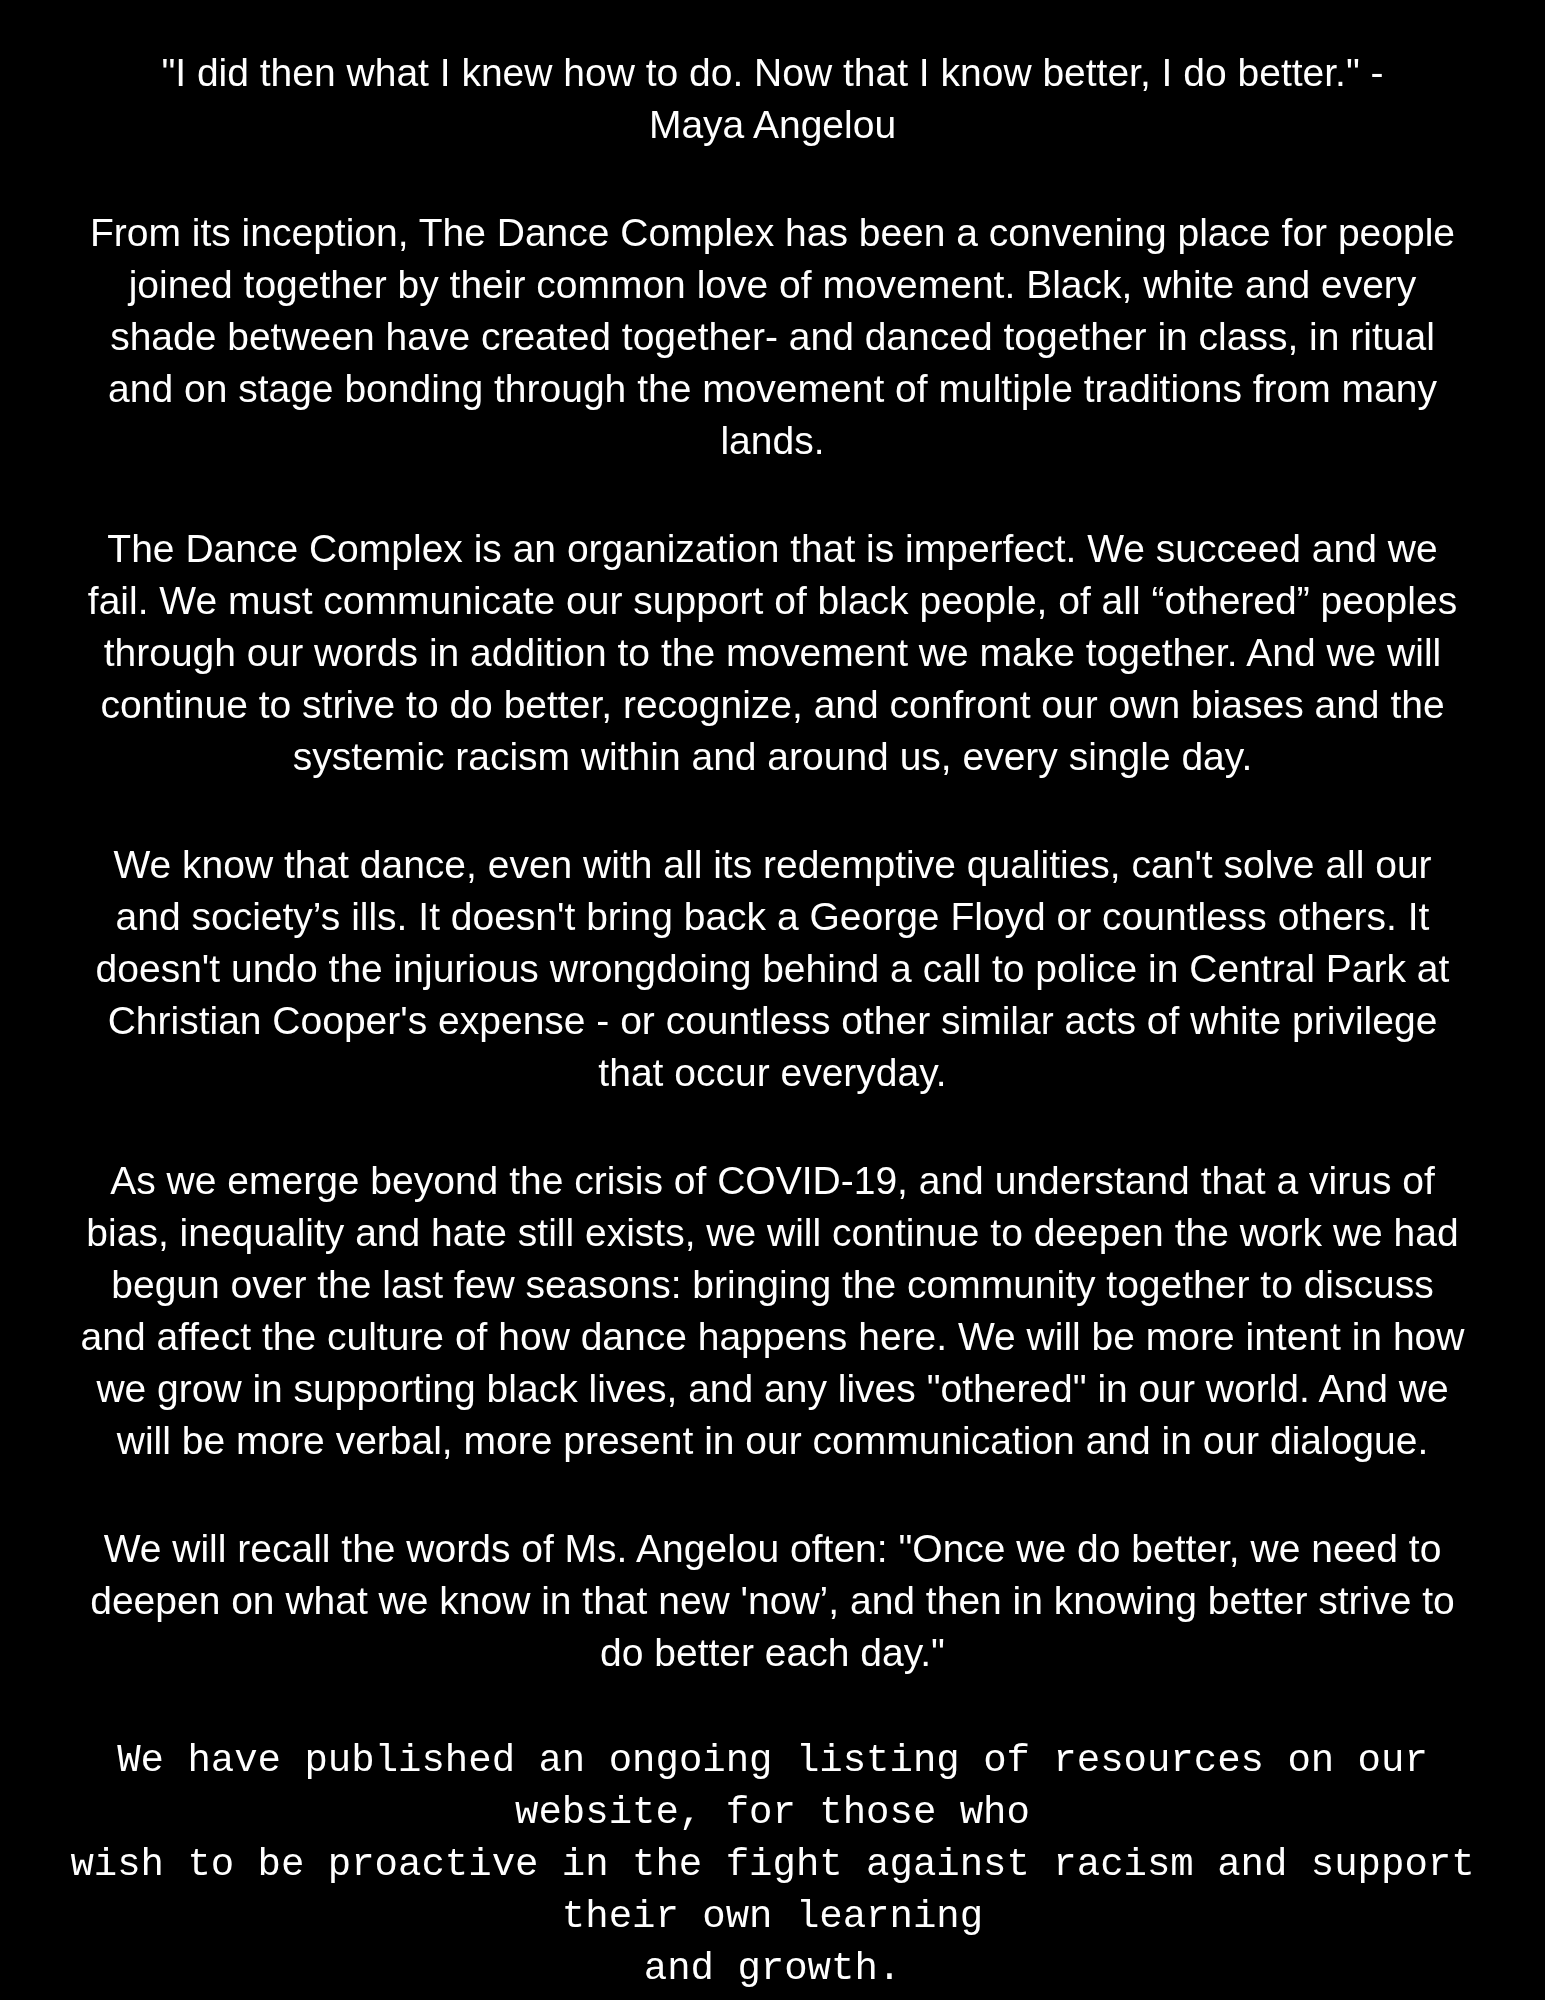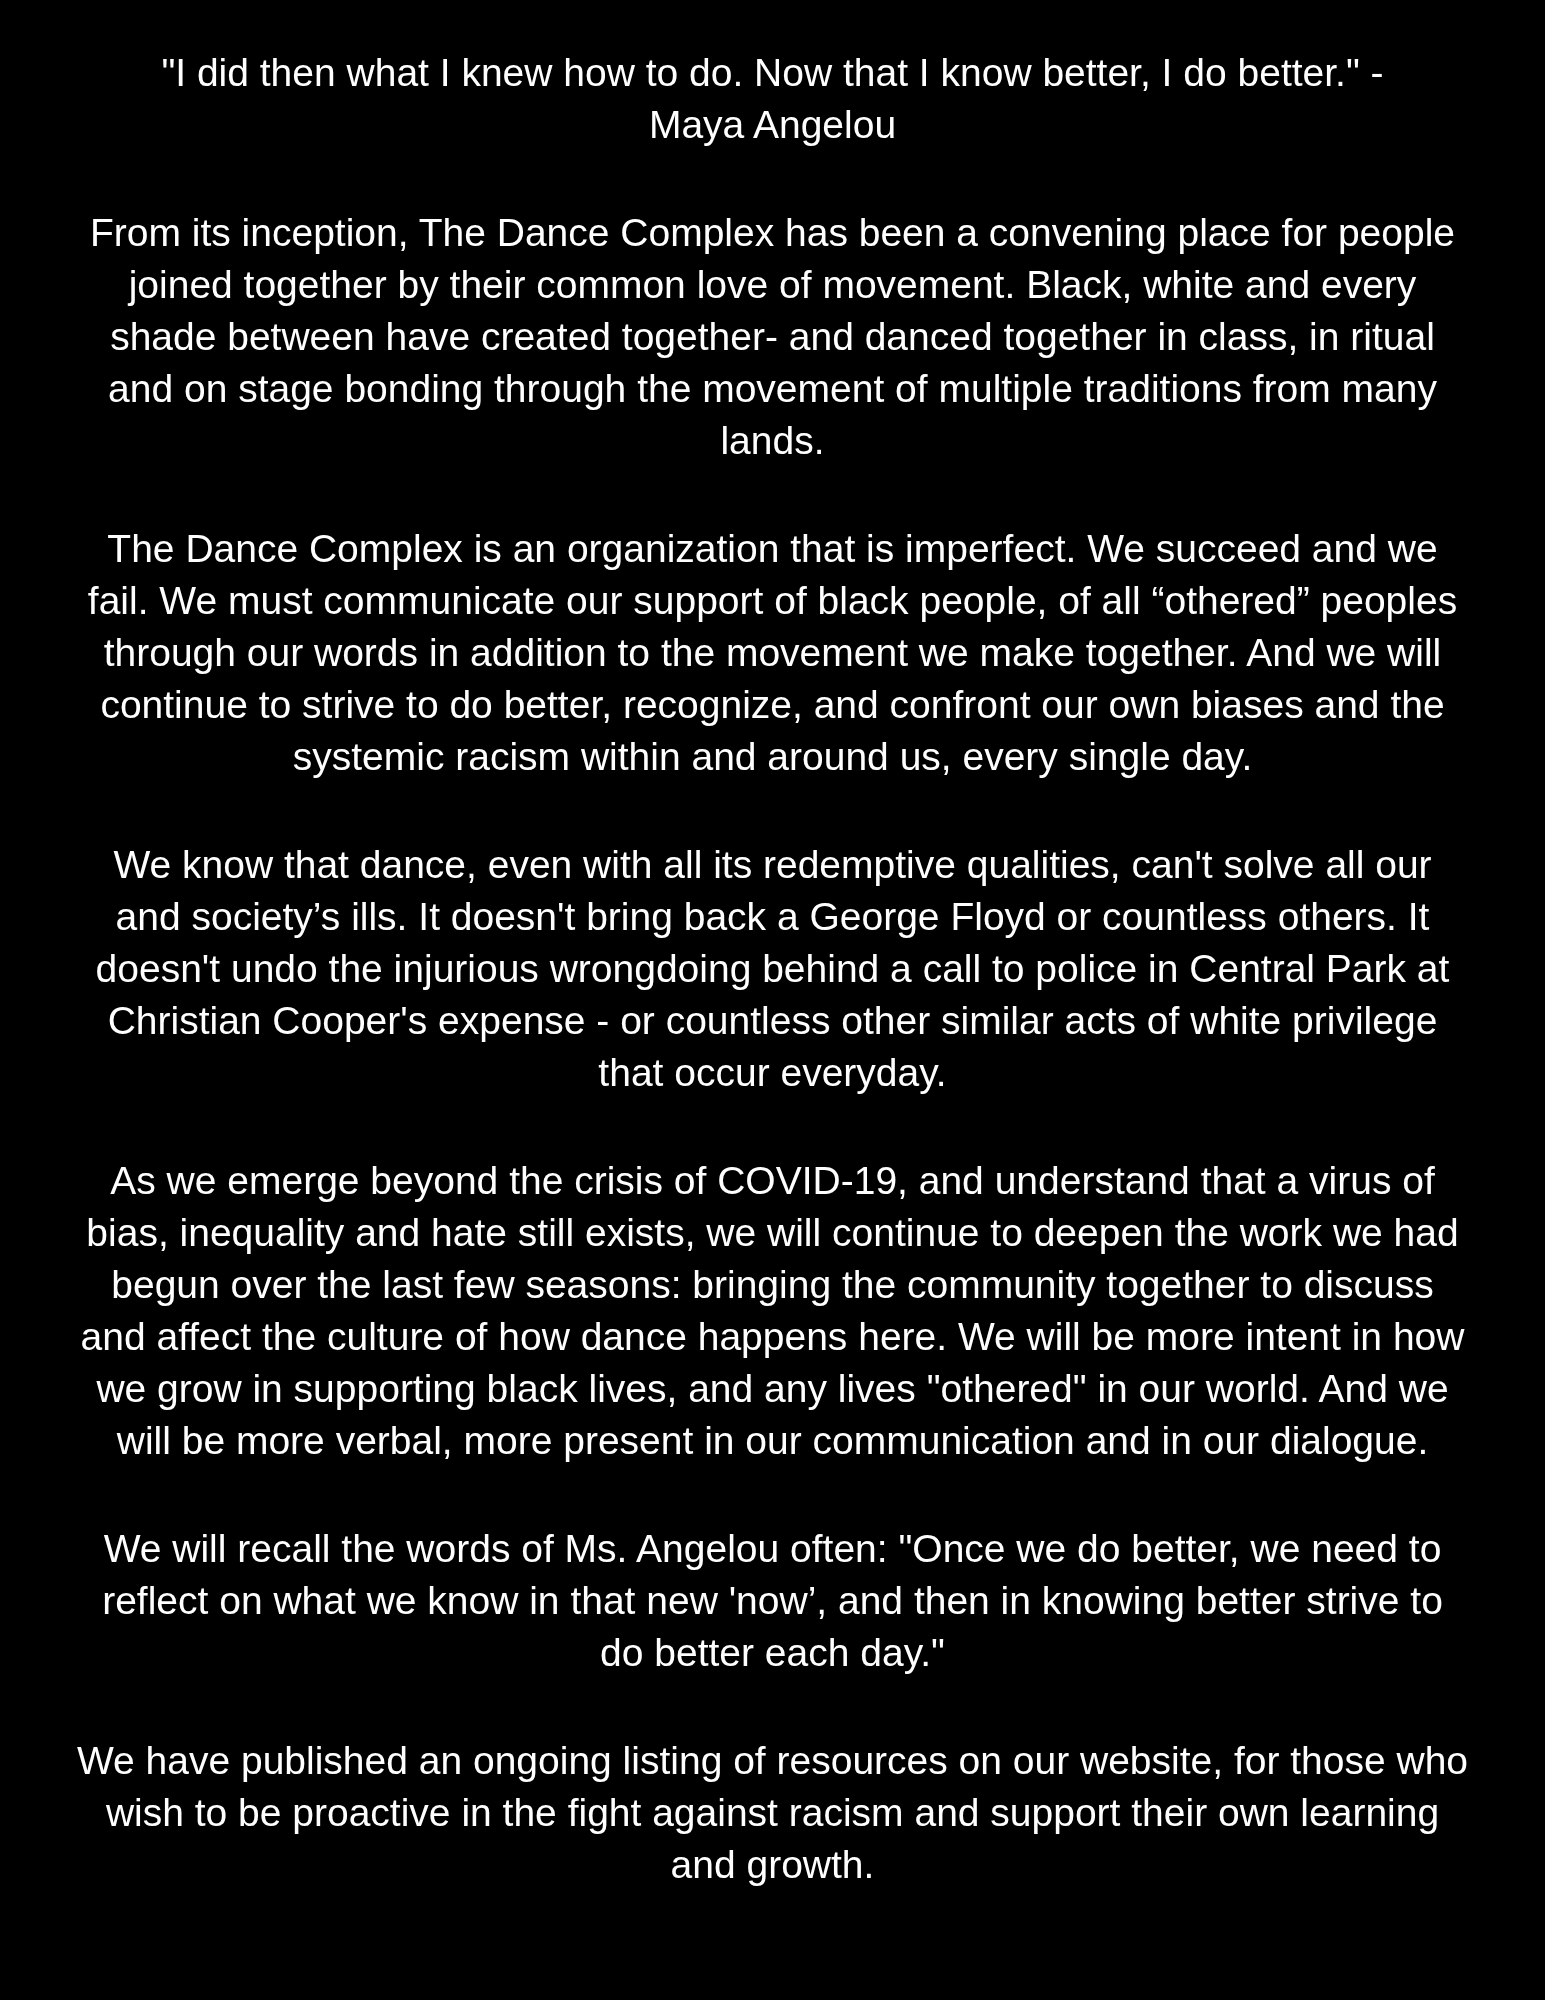--- a/index.html
+++ b/index.html
@@ -28,20 +28,21 @@
     font-size: 39px;
     line-height: 52px;
     font-weight: 400;
   }
   .statement p {
     margin: 0 0 56px 0;
     white-space: pre-line; 
   }
   .statement p:last-child {
     margin-bottom: 0;
+    font-family: Liberation Mono, monospace;
   }
 </style>
 </head>
 <body>
 
 <div class="page">
   <main class="statement">
     <p>"I did then what I knew how to do. Now that I know better, I do better." -
 Maya Angelou</p>
     <p>From its inception, The Dance Complex has been a convening place for people
@@ -59,19 +60,19 @@
 doesn't undo the injurious wrongdoing behind a call to police in Central Park at
 Christian Cooper's expense - or countless other similar acts of white privilege
 that occur everyday.</p>
     <p>As we emerge beyond the crisis of COVID-19, and understand that a virus of
 bias, inequality and hate still exists, we will continue to deepen the work we had
 begun over the last few seasons: bringing the community together to discuss
 and affect the culture of how dance happens here. We will be more intent in how
 we grow in supporting black lives, and any lives "othered" in our world. And we
 will be more verbal, more present in our communication and in our dialogue.</p>
     <p>We will recall the words of Ms. Angelou often: "Once we do better, we need to
-reflect on what we know in that new 'now’, and then in knowing better strive to
+deepen on what we know in that new 'now’, and then in knowing better strive to
 do better each day."</p>
     <p>We have published an ongoing listing of resources on our website, for those who
 wish to be proactive in the fight against racism and support their own learning
 and growth.</p>
   </main>
 </div>
 
 </body></html>

